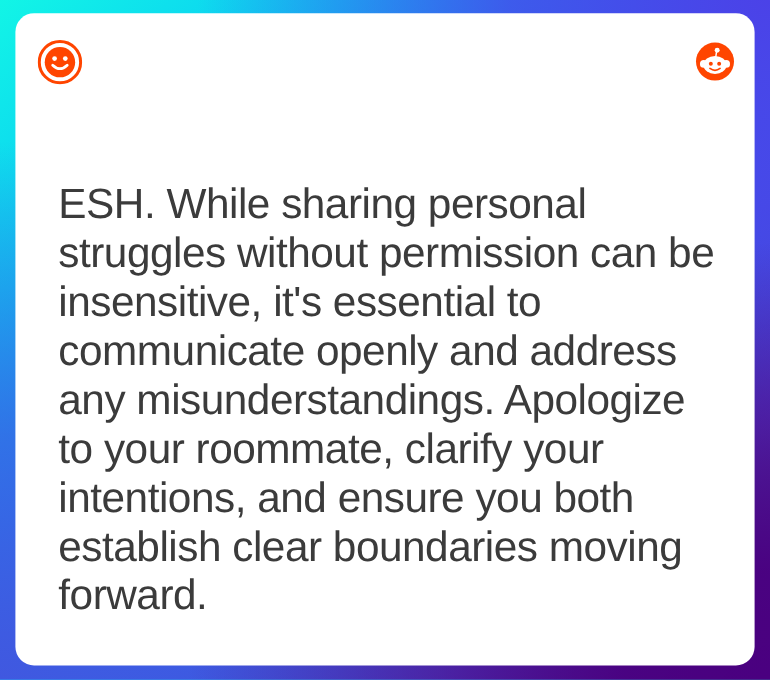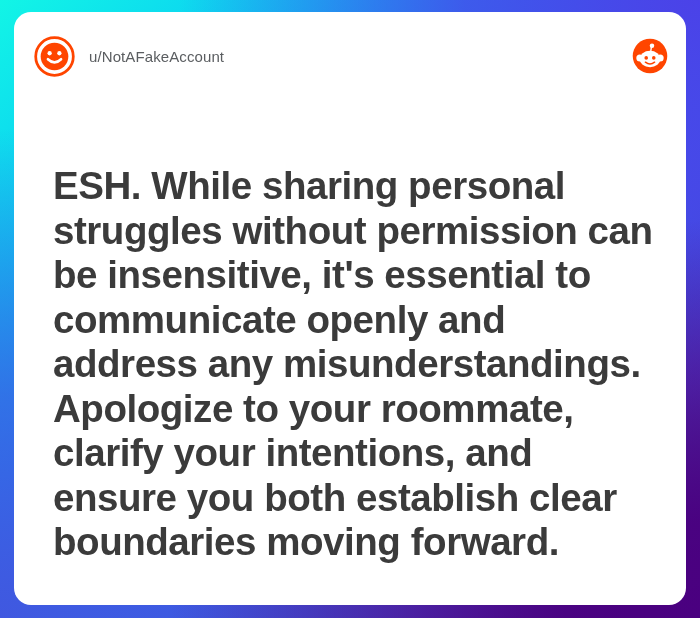--- a/index.html
+++ b/index.html
@@ -60,21 +60,20 @@
   
   #post-body {
     position:absolute;
     left:39px; right:30px; top:152px;
     font-size:38.5px;
     line-height:44.5px;
     color:#3B3B3B;
     letter-spacing:-0.45px;
     white-space:pre-wrap;
     word-break:normal;
-    font-weight:bold;
   }
 </style>
 </head>
 <body>
 
 <div id="backdrop"></div>
 
 <div id="card">
 
   <div id="header">
@@ -82,21 +81,20 @@
     <span>
       <svg id="avatar" viewBox="0 0 48 48" aria-hidden="true">
         <circle cx="24" cy="24" r="22" fill="none" stroke="#FF4500" stroke-width="3.2"></circle>
         <circle cx="24" cy="24" r="16.2" fill="#FF4500"></circle>
         <circle cx="18.3" cy="20.2" r="2.5" fill="#FFFFFF"></circle>
         <circle cx="29.7" cy="20.2" r="2.5" fill="#FFFFFF"></circle>
         <path d="M16.3 27.2 Q24 34.6 31.7 27.2" fill="none" stroke="#FFFFFF" stroke-width="3" stroke-linecap="round"></path>
       </svg>
     </span>
 
-    <span id="username">u/NotAFakeAccount</span>
 
     <span id="spacer"></span>
 
     <span>
       <svg id="brand-logo" viewBox="0 0 40 40" aria-hidden="true">
         <circle cx="20" cy="20" r="19.2" fill="#FF4500"></circle>
 
         <path d="M20.6 16.6 L21.6 9.6" fill="none" stroke="#FFFFFF" stroke-width="1.5" stroke-linecap="round"></path>
         <circle cx="22.2" cy="8.6" r="2.5" fill="#FFFFFF"></circle>
 

